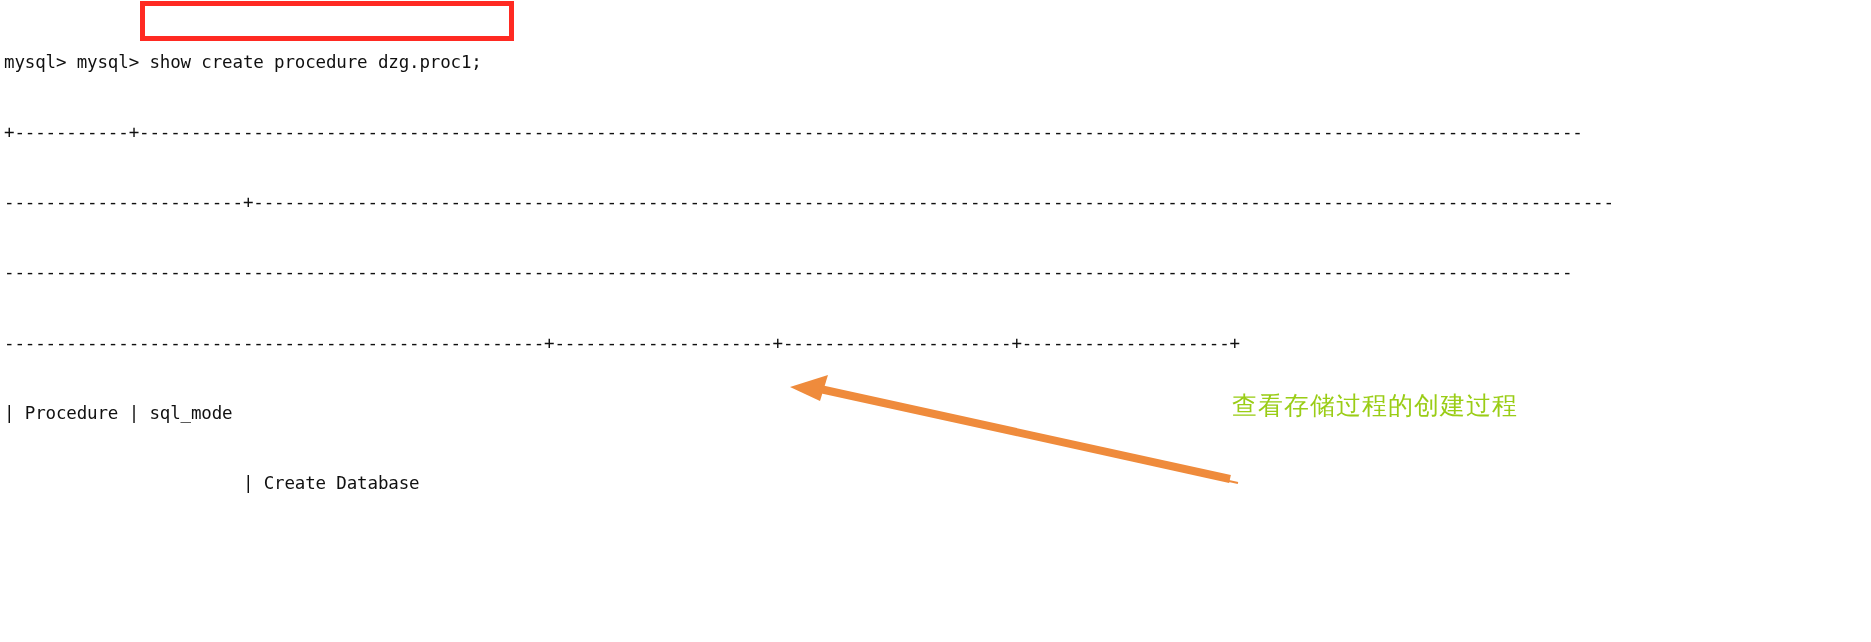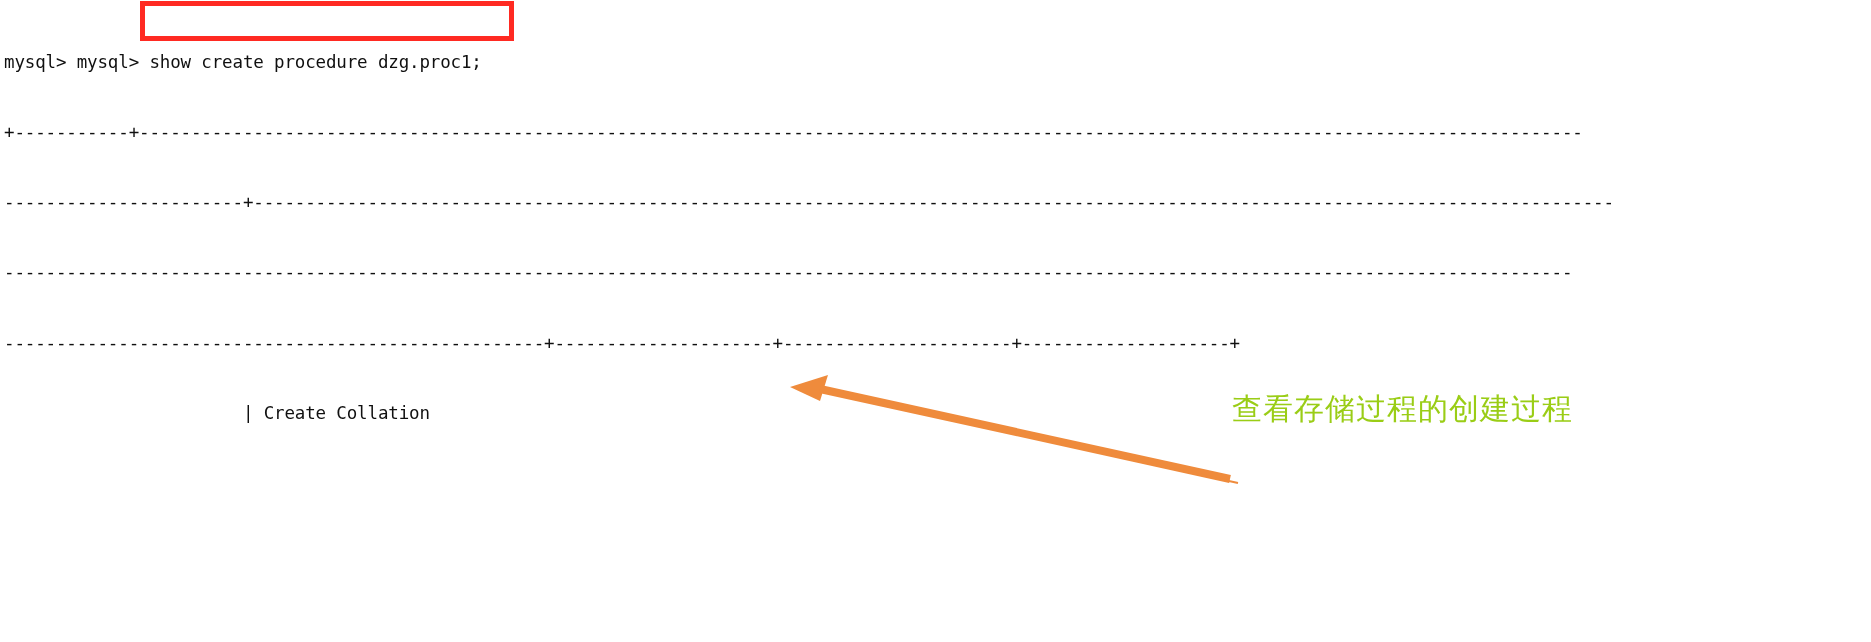--- a/index.html
+++ b/index.html
@@ -80,40 +80,41 @@
     height: 120px;
     pointer-events: none;
   }
 
   
   #annotation-label {
     position: absolute;
     left: 1232px;
     top: 389px;
     font-family: "DejaVu Sans", "Liberation Sans", sans-serif;
-    font-size: 30px;
+    font-size: 25px;
     font-weight: 400;
     color: #9acd16;
     white-space: nowrap;
     letter-spacing: 1px;
   }
 </style>
 </head>
 <body>
 
 <div id="left-edge"></div>
 <div id="left-edge2"></div>
 
 <div id="terminal">
   <div class="tline">mysql&gt; mysql&gt; show create procedure dzg.proc1;</div>
   <div class="tline">+-----------+-------------------------------------------------------------------------------------------------------------------------------------------</div>
   <div class="tline">-----------------------+-----------------------------------------------------------------------------------------------------------------------------------</div>
   <div class="tline">-------------------------------------------------------------------------------------------------------------------------------------------------------</div>
   <div class="tline">----------------------------------------------------+---------------------+----------------------+--------------------+</div>
-  <div class="tline">                       | Create Collation</div>
+  <div class="tline">| Procedure | sql_mode</div>
+  <div class="tline">                       | Create Database</div>
   <div class="tline"></div>
   
   
   
   
   
   
   
   
   

